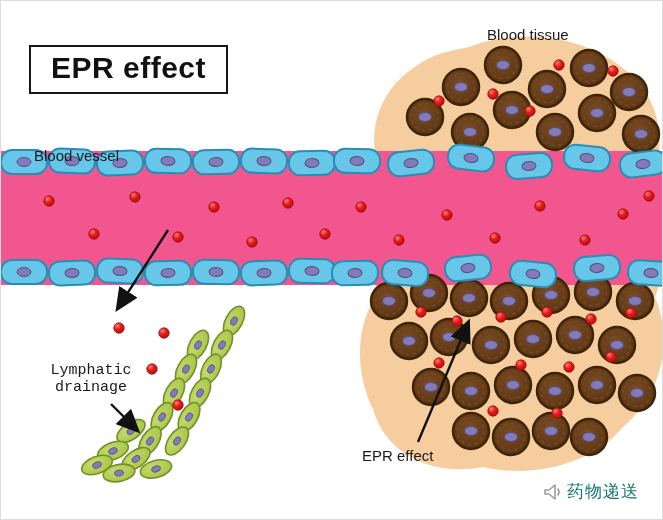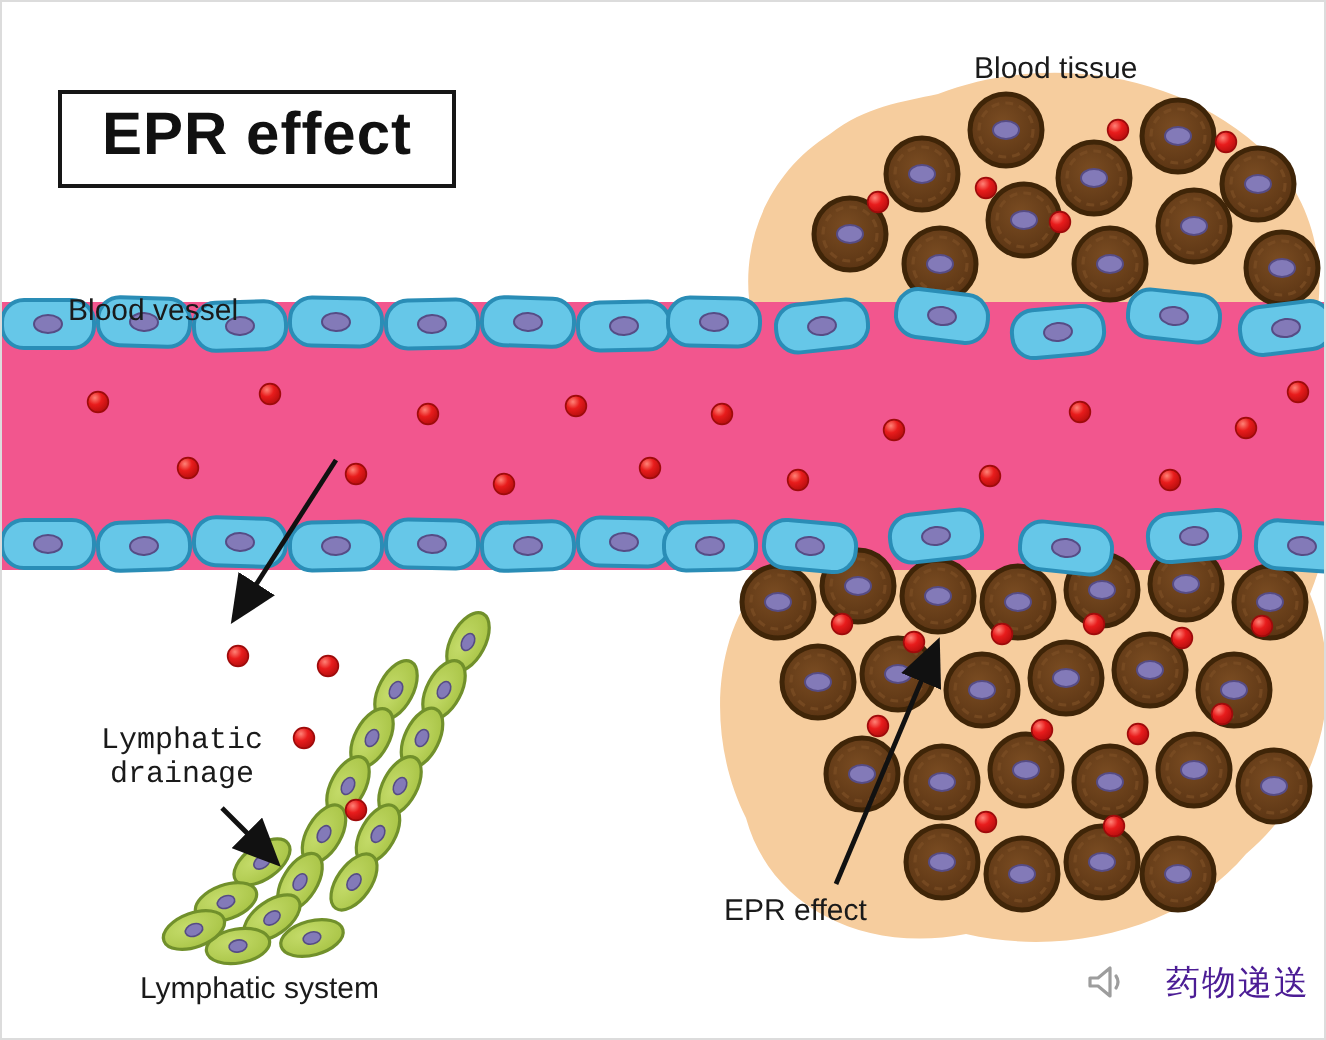--- a/index.html
+++ b/index.html
@@ -10,22 +10,22 @@
   .lbl{position:absolute;color:#1a1a1a;font-size:15px;font-weight:500;line-height:1.15;
        white-space:nowrap;}
   .title-box{position:absolute;left:28px;top:44px;background:#ffffff;border:2px solid #161616;
              padding:4px 20px 7px 20px;}
   .title-box span{font-size:30px;font-weight:700;color:#111;letter-spacing:0.5px;}
   .lbl-blood-vessel{left:33px;top:119px;margin-top:27px;}
   .lbl-tumor-tissue{left:486px;top:25px;}
   .lbl-lymph-drainage{left:44px;top:361px;width:92px;text-align:center;white-space:normal;font-family:Liberation Mono, monospace;}
   .lbl-lymph-system{left:69px;top:485px;}
   .lbl-epr{left:361px;top:446px;}
-  .watermark{position:absolute;left:541px;top:479px;display:flex;align-items:flex-start;gap:19px;
-             color:#4c1d95;font-size:17px;letter-spacing:1px;}
+  .watermark{position:absolute;left:541px;top:479px;display:flex;align-items:flex-end;gap:3px;
+             color:#0f766e;font-size:17px;letter-spacing:1px;}
 </style>
 </head>
 <body>
 
 <div class="stage">
 
   <svg class="scene" id="scene" width="663" height="520" viewBox="0 0 663 520">
     <defs>
       <radialGradient id="gradRed" cx="35%" cy="30%" r="75%">
         <stop offset="0%" stop-color="#ff8276"></stop>
@@ -434,21 +434,20 @@
   <div class="title-box">
     <span>EPR effect</span>
   </div>
 
   <div class="lbl lbl-blood-vessel">Blood vessel</div>
 
   <div class="lbl lbl-tumor-tissue">Blood tissue</div>
 
   <div class="lbl lbl-lymph-drainage">Lymphatic drainage</div>
 
-  <div class="lbl lbl-lymph-system">Lymphatic system</div>
 
   <div class="lbl lbl-epr">EPR effect</div>
 
   <div class="watermark">
     <svg width="22" height="22" viewBox="0 0 22 22">
       <g fill="none" stroke="#9d9d9d" stroke-width="1.6" stroke-linecap="round" stroke-linejoin="round">
         <path d="M3 13 L3 9 L7 9 L13 4 L13 18 L7 13 Z"></path>
         <path d="M16 8 Q18 11 16 14"></path>
       </g>
     </svg>

